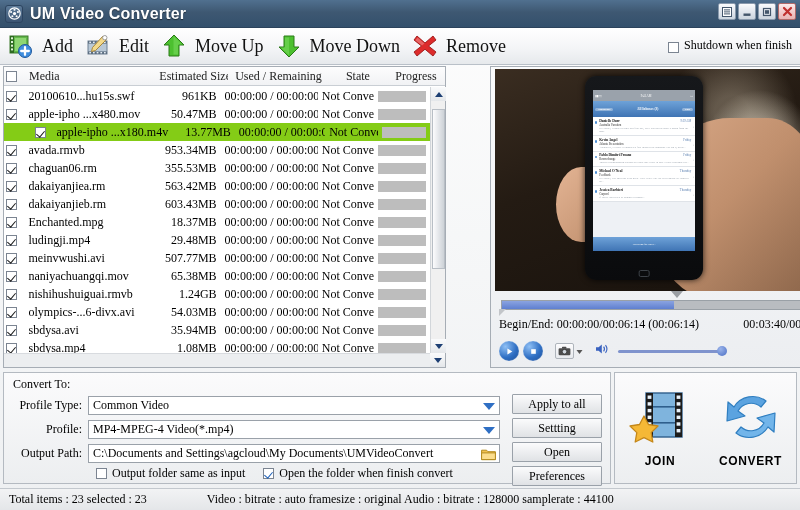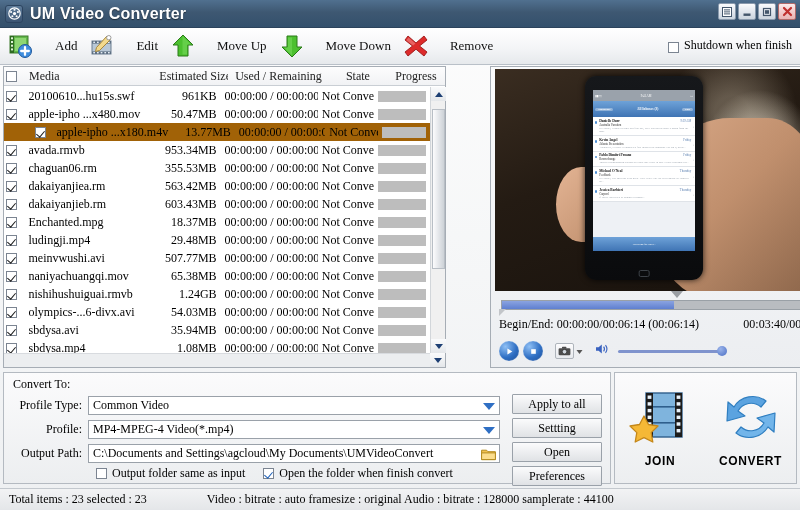--- a/index.html
+++ b/index.html
@@ -58,22 +58,22 @@
     position:absolute; left:0; top:28px; width:800px; height:37px;
     background:linear-gradient(180deg,#ffffff 0%,#f4f5f7 55%,#e6e9ec 100%);
     border-bottom:1px solid #b9c0c8;
     display:flex; align-items:center;
   }
   .tb-item {
     display:flex; align-items:center; cursor:pointer;
     height:30px; padding:0 4px; margin-left:4px;
   }
   .tb-item .lbl {
-    font-size:13px; font-family:"Liberation Serif", serif;
-    margin-left:21px; color:#111;
+    font-size:18px; font-family:"Liberation Serif", serif;
+    margin-left:8px; color:#111;
   }
   .tb-ico { width:26px; height:26px; position:relative; }
 
   .shutdown-wrap {
     position:absolute; right:8px; top:10px;
     display:flex; align-items:flex-end; font-size:12px;
   }
   .cb {
     width:11px; height:11px; border:1px solid #7b8491;
     background:#fff; display:inline-block; position:relative;
@@ -103,21 +103,21 @@
   .hc-size  { width:78px; text-align:right; }
   .hc-used  { width:108px; text-align:center; }
   .hc-state { width:62px; text-align:center; }
   .hc-prog  { width:62px; text-align:center; }
 
   .rows { position:absolute; left:0; top:20px; right:15px; bottom:14px; overflow:hidden; }
   .row {
     height:18px; display:flex; align-items:center; font-size:12px;
     white-space:nowrap;
   }
-  .row.sel { background:#a16207;padding-left:29px; }
+  .row.sel { background:#84cc16;padding-left:29px; }
   .rc { padding:0 4px; overflow:hidden; }
   .rc-check { width:22px; display:flex; justify-content:center; }
   .rc-media { width:140px; }
   .rc-size  { width:78px; text-align:right; }
   .rc-used  { width:108px; text-align:right; }
   .rc-state { width:62px; }
   .rc-prog  { width:62px; display:flex; align-items:center; }
   .pbar {
     width:48px; height:11px; background:#bdbdbd; border:0;
   }

